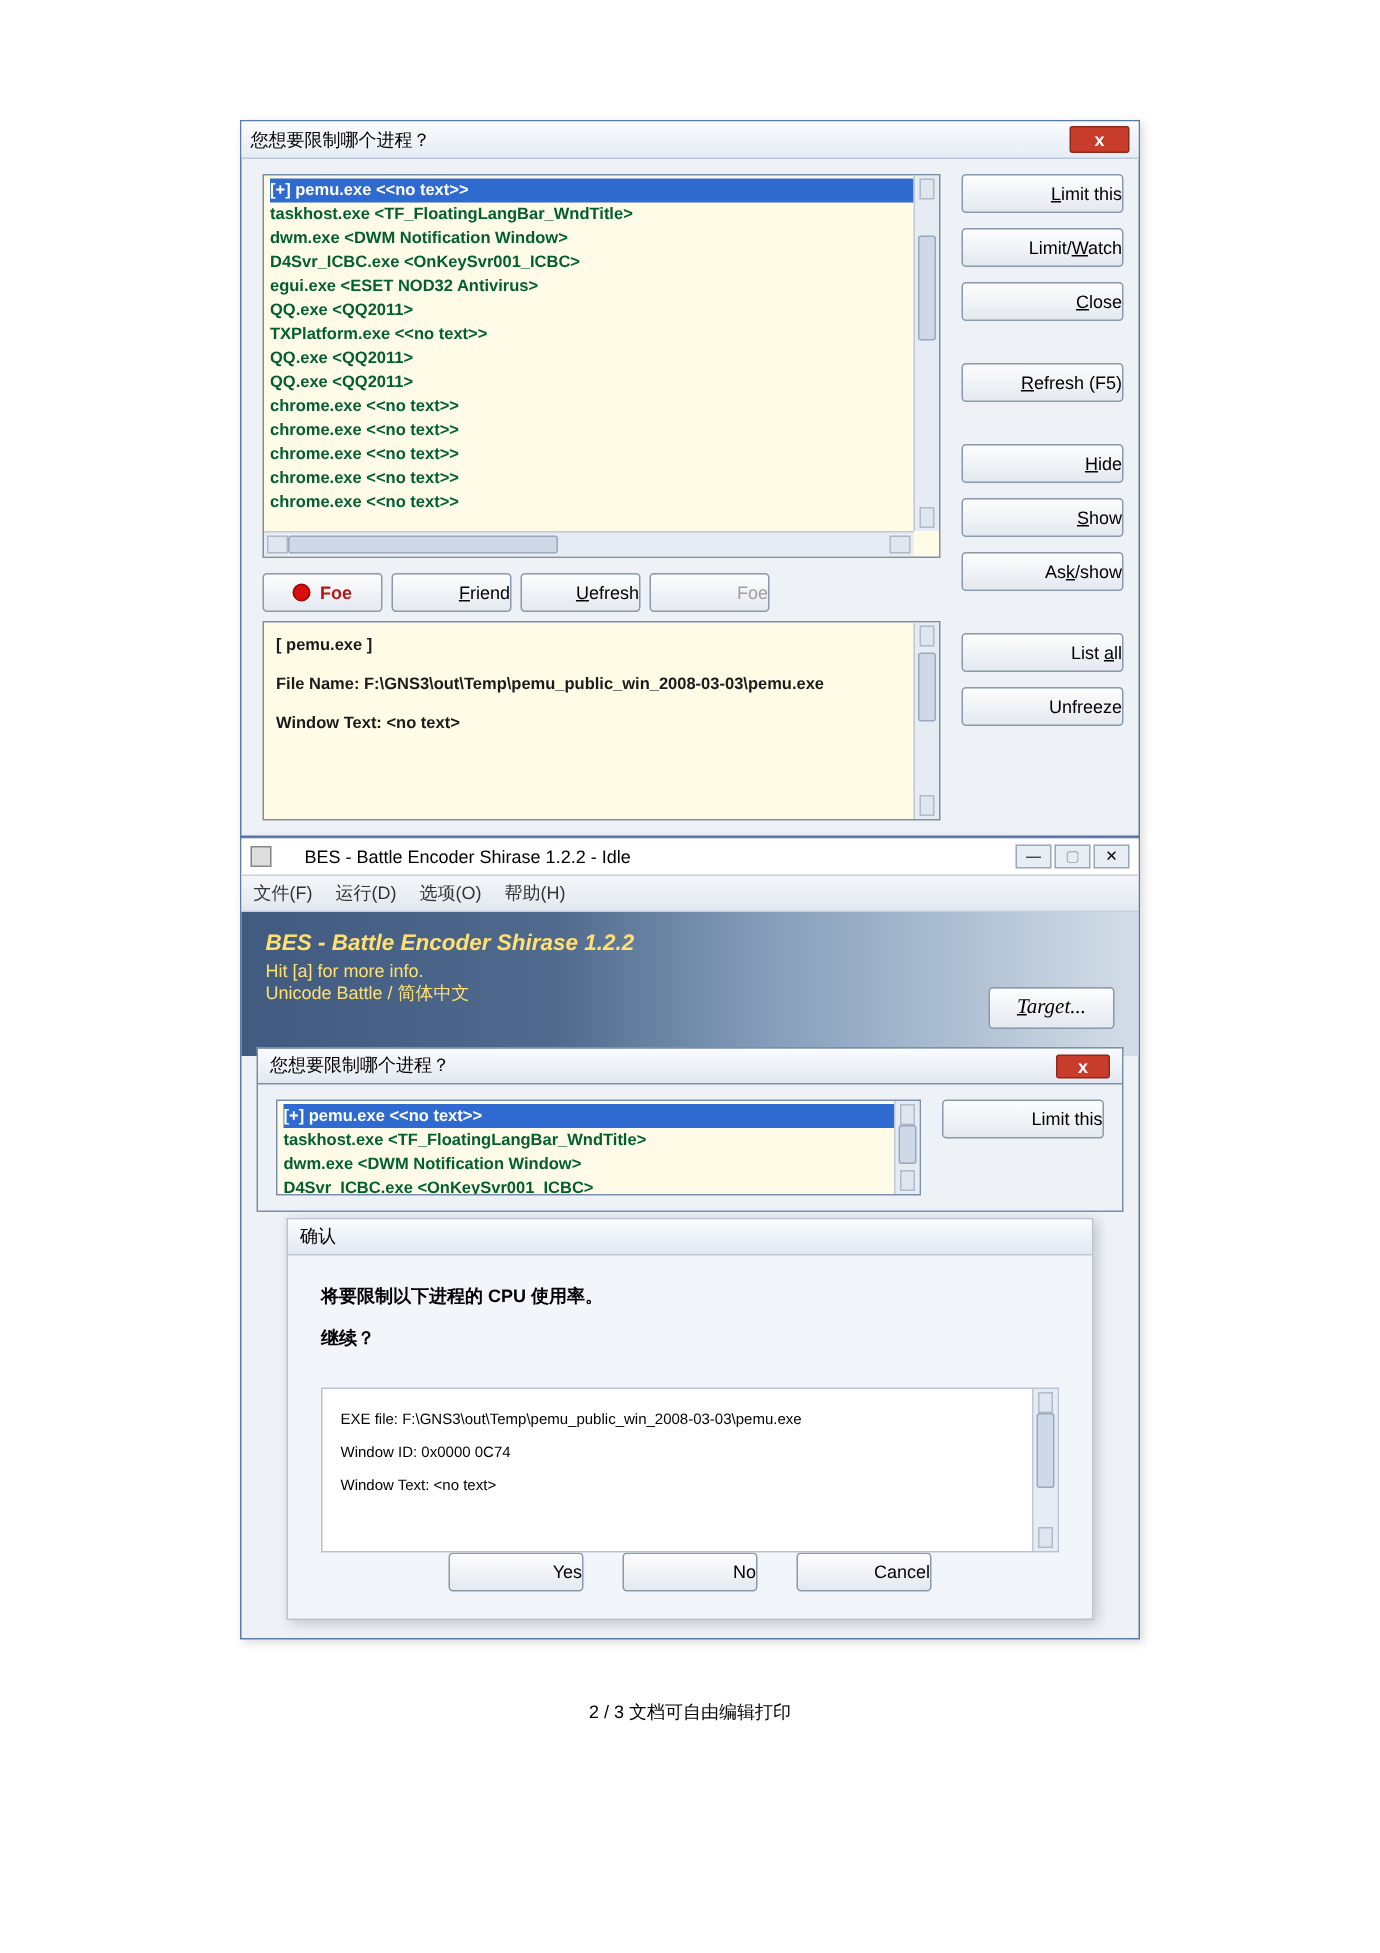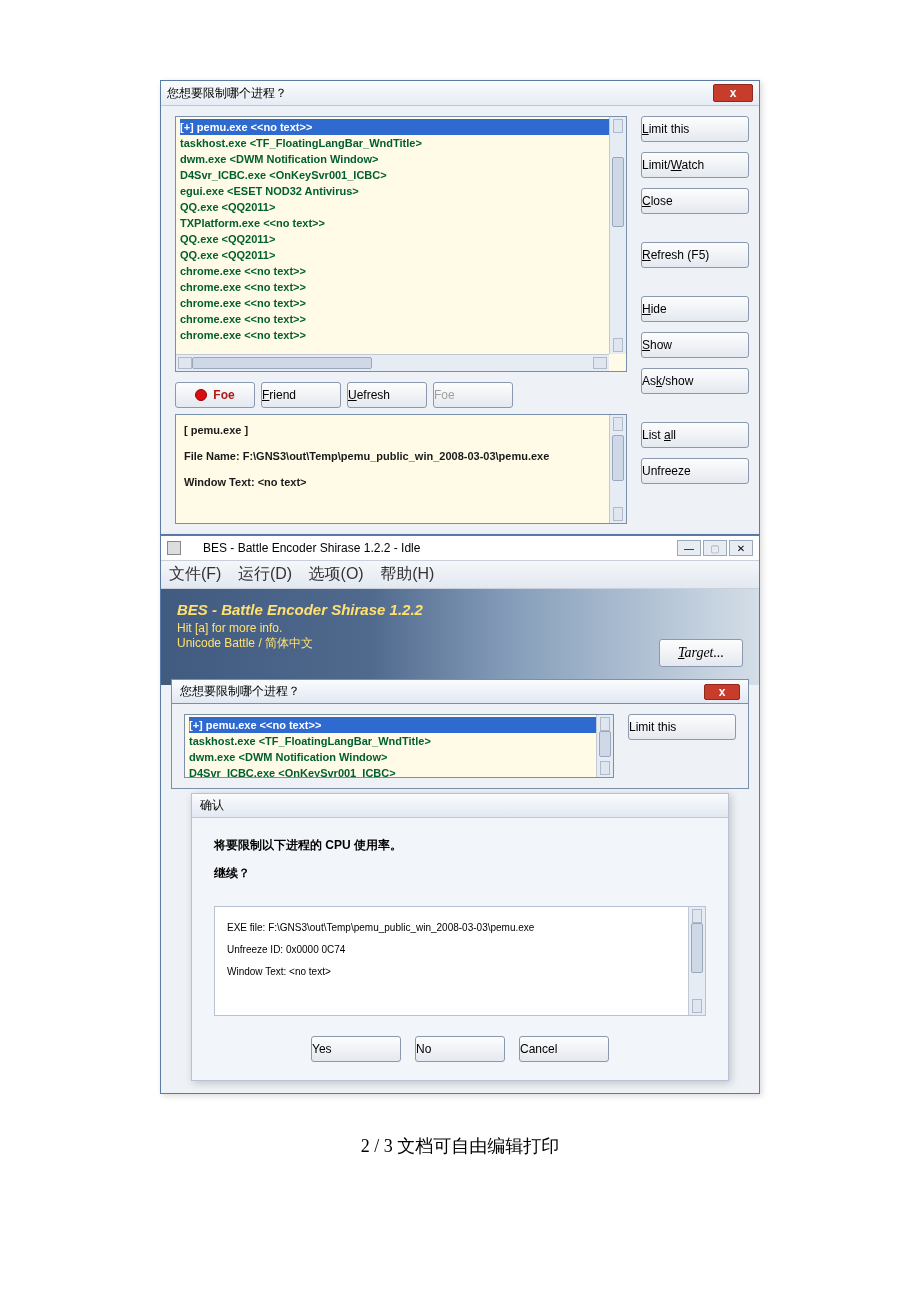--- a/index.html
+++ b/index.html
@@ -18,58 +18,58 @@
 .listinner .sel{background:#2e6ad0;color:#fff;display:inline-block;width:100%}
 .scr-v{position:absolute;right:0;top:0;bottom:17px;width:17px;background:#e6ecf4;border-left:1px solid #c0c8d4}
 .scr-v::before,.scr-v::after{content:"";position:absolute;left:3px;right:3px;height:12px;background:#dfe6f0;border:1px solid #b0bac8}
 .scr-v::before{top:2px}.scr-v::after{bottom:2px}
 .scr-v .thumb{position:absolute;left:2px;right:2px;top:40px;height:70px;background:#cfd8e6;border:1px solid #9aa8bc;border-radius:2px}
 .scr-h{position:absolute;left:0;right:17px;bottom:0;height:17px;background:#e6ecf4;border-top:1px solid #c0c8d4}
 .scr-h::before,.scr-h::after{content:"";position:absolute;top:2px;bottom:2px;width:12px;background:#dfe6f0;border:1px solid #b0bac8}
 .scr-h::before{left:2px}.scr-h::after{right:2px}
 .scr-h .thumb{position:absolute;top:2px;bottom:2px;left:16px;width:180px;background:#cfd8e6;border:1px solid #9aa8bc;border-radius:2px}
 .row-btns{display:flex;gap:6px;margin-top:4px}
-.btn{background:linear-gradient(#fdfdfd,#e4e9f0);border:1px solid #8a99ae;border-radius:3px;padding:5px 0;text-align:left;font-size:12px;cursor:default;min-width:80px}
+.btn{background:linear-gradient(#fdfdfd,#e4e9f0);border:1px solid #8a99ae;border-radius:3px;padding:5px 0;text-align:right;font-size:12px;cursor:default;min-width:80px}
 .btn.wide{width:100%}
 .foe-btn{display:flex;align-items:center;justify-content:center;gap:6px;font-weight:bold;color:#b01818}
 .dot{width:12px;height:12px;border-radius:50%;background:#d90e0e;display:inline-block;border:1px solid #900}
 .disabled{color:#a0a0a0}
-.infobox{background:#fffbe6;border:1px solid #7a8fa8;height:110px;position:relative;overflow:hidden}
+.infobox{background:#fffbe6;border:1px solid #7a8fa8;height:133px;position:relative;overflow:hidden}
 .infoin{padding:6px 8px;font-family:Verdana,Tahoma,sans-serif;font-size:11px;font-weight:bold;color:#1a1a1a;line-height:18px}
 .infobox .scr-v{bottom:0}
 .infobox .scr-v .thumb{top:20px;height:46px}
 .step{font-family:"Courier New",monospace;font-size:17px;margin:26px 0 18px 4px}
 .window2{margin-top:0}
 .bes-title{background:#fff;border-bottom:1px solid #c8d0dc;display:flex;align-items:center;padding:4px 6px;gap:22px;font-size:12px}
 .wico{width:14px;height:14px;border:1px solid #888;background:#ddd}
 .winbtns{margin-left:auto;display:flex;gap:2px}
 .wbtn{width:24px;height:16px;border:1px solid #9aa8bc;background:#e8edf4;font-size:10px;display:flex;align-items:center;justify-content:center}
-.menubar{background:linear-gradient(#f4f6fa,#e3e8f0);padding:3px 8px;font-size:16px;color:#333;border-bottom:1px solid #c8d0dc}
+.menubar{background:linear-gradient(#f4f6fa,#e3e8f0);padding:3px 8px;font-size:12px;color:#333;border-bottom:1px solid #c8d0dc}
 .menubar span{margin-right:12px}
 .bes-hero{height:96px;padding:10px 16px;display:flex;justify-content:space-between;background:linear-gradient(90deg,#415a80 0%,#506a8e 35%,#88a0bc 60%,#d4dee8 100%)}
 .hero-txt{font-family:Liberation Sans, sans-serif;color:#ffe070;font-style:italic;font-size:15px;line-height:22px;font-weight:bold}
 .hero-line2,.hero-line3{font-family:Verdana,sans-serif;font-style:normal;font-size:12px;font-weight:normal;color:#ffe070}
 .target-btn{align-self:flex-end;margin-bottom:8px;background:linear-gradient(#fdfdfd,#e4e9f0);border:1px solid #8a99ae;border-radius:3px;padding:5px 18px;font-style:italic;font-family:Georgia,serif;font-size:14px}
 .subdialog{position:relative;margin:-6px 10px 0 10px}
 .sub-title{background:linear-gradient(#fafcfe,#e2e8f2);border:1px solid #7a8fa8;border-bottom:none;padding:3px 8px;font-size:12px;display:flex;align-items:center;justify-content:space-between}
 .subbody{border:1px solid #7a8fa8;background:#eef2f7;padding:10px 12px;display:flex;gap:14px}
 .listbox2{background:#fffbe6;border:1px solid #7a8fa8;height:64px;position:relative;overflow:hidden;flex:1}
 .listbox2 .scr-v{bottom:0}
 .listbox2 .scr-v .thumb{top:16px;height:26px}
 .confirm{margin:4px 30px 12px 30px;border:1px solid #b8c2d2;background:#f2f5fa;box-shadow:2px 2px 8px rgba(0,0,0,.2)}
 .conf-title{background:linear-gradient(#fafcfe,#e2e8f2);border-bottom:1px solid #c0c8d4;padding:3px 8px;font-size:12px}
 .conf-body{padding:16px 22px 18px}
 .conf-msg{font-size:12px;font-weight:bold;line-height:22px;margin-bottom:22px}
 .conf-info{background:#fff;border:1px solid #b8c2d2;height:110px;position:relative;overflow:hidden}
 .conf-info .inner{padding:10px 12px;font-size:10px;line-height:22px}
 .conf-info .scr-v{bottom:0}
 .conf-info .scr-v .thumb{top:16px;height:50px}
-.conf-btns{display:flex;gap:14px;justify-content:center;margin-top:20px}
+.conf-btns{display:flex;gap:26px;justify-content:center;}
 .conf-btns .btn{min-width:90px}
-.footer-pg{text-align:center;font-size:18px;margin-top:40px;font-family:Liberation Serif, serif}
+.footer-pg{text-align:center;font-size:12px;margin-top:40px;font-family:Liberation Sans, sans-serif}
 u.ak{text-decoration:underline}
 </style>
 </head>
 <body>
 
 <div class="page">
 
   <div class="window">
     <div class="titlebar title-white">
       <span>您想要限制哪个进程？</span>
@@ -194,21 +194,21 @@
       <div class="conf-title">确认</div>
       <div class="conf-body">
         <div class="conf-msg">
           <div>将要限制以下进程的 CPU 使用率。</div>
           <div style="height:6px"></div>
           <div>继续？</div>
         </div>
         <div class="conf-info">
           <div class="inner">
             <div>EXE file: F:\GNS3\out\Temp\pemu_public_win_2008-03-03\pemu.exe</div>
-            <div>Unfreeze ID: 0x0000 0C74</div>
+            <div>Window ID: 0x0000 0C74</div>
             <div>Window Text: &lt;no text&gt;</div>
           </div>
           <div class="scr-v">
               <div class="thumb"></div>
             </div>
         </div>
         <div class="conf-btns">
           <div class="btn">Yes</div>
           <div class="btn">No</div>
           <div class="btn">Cancel</div>

